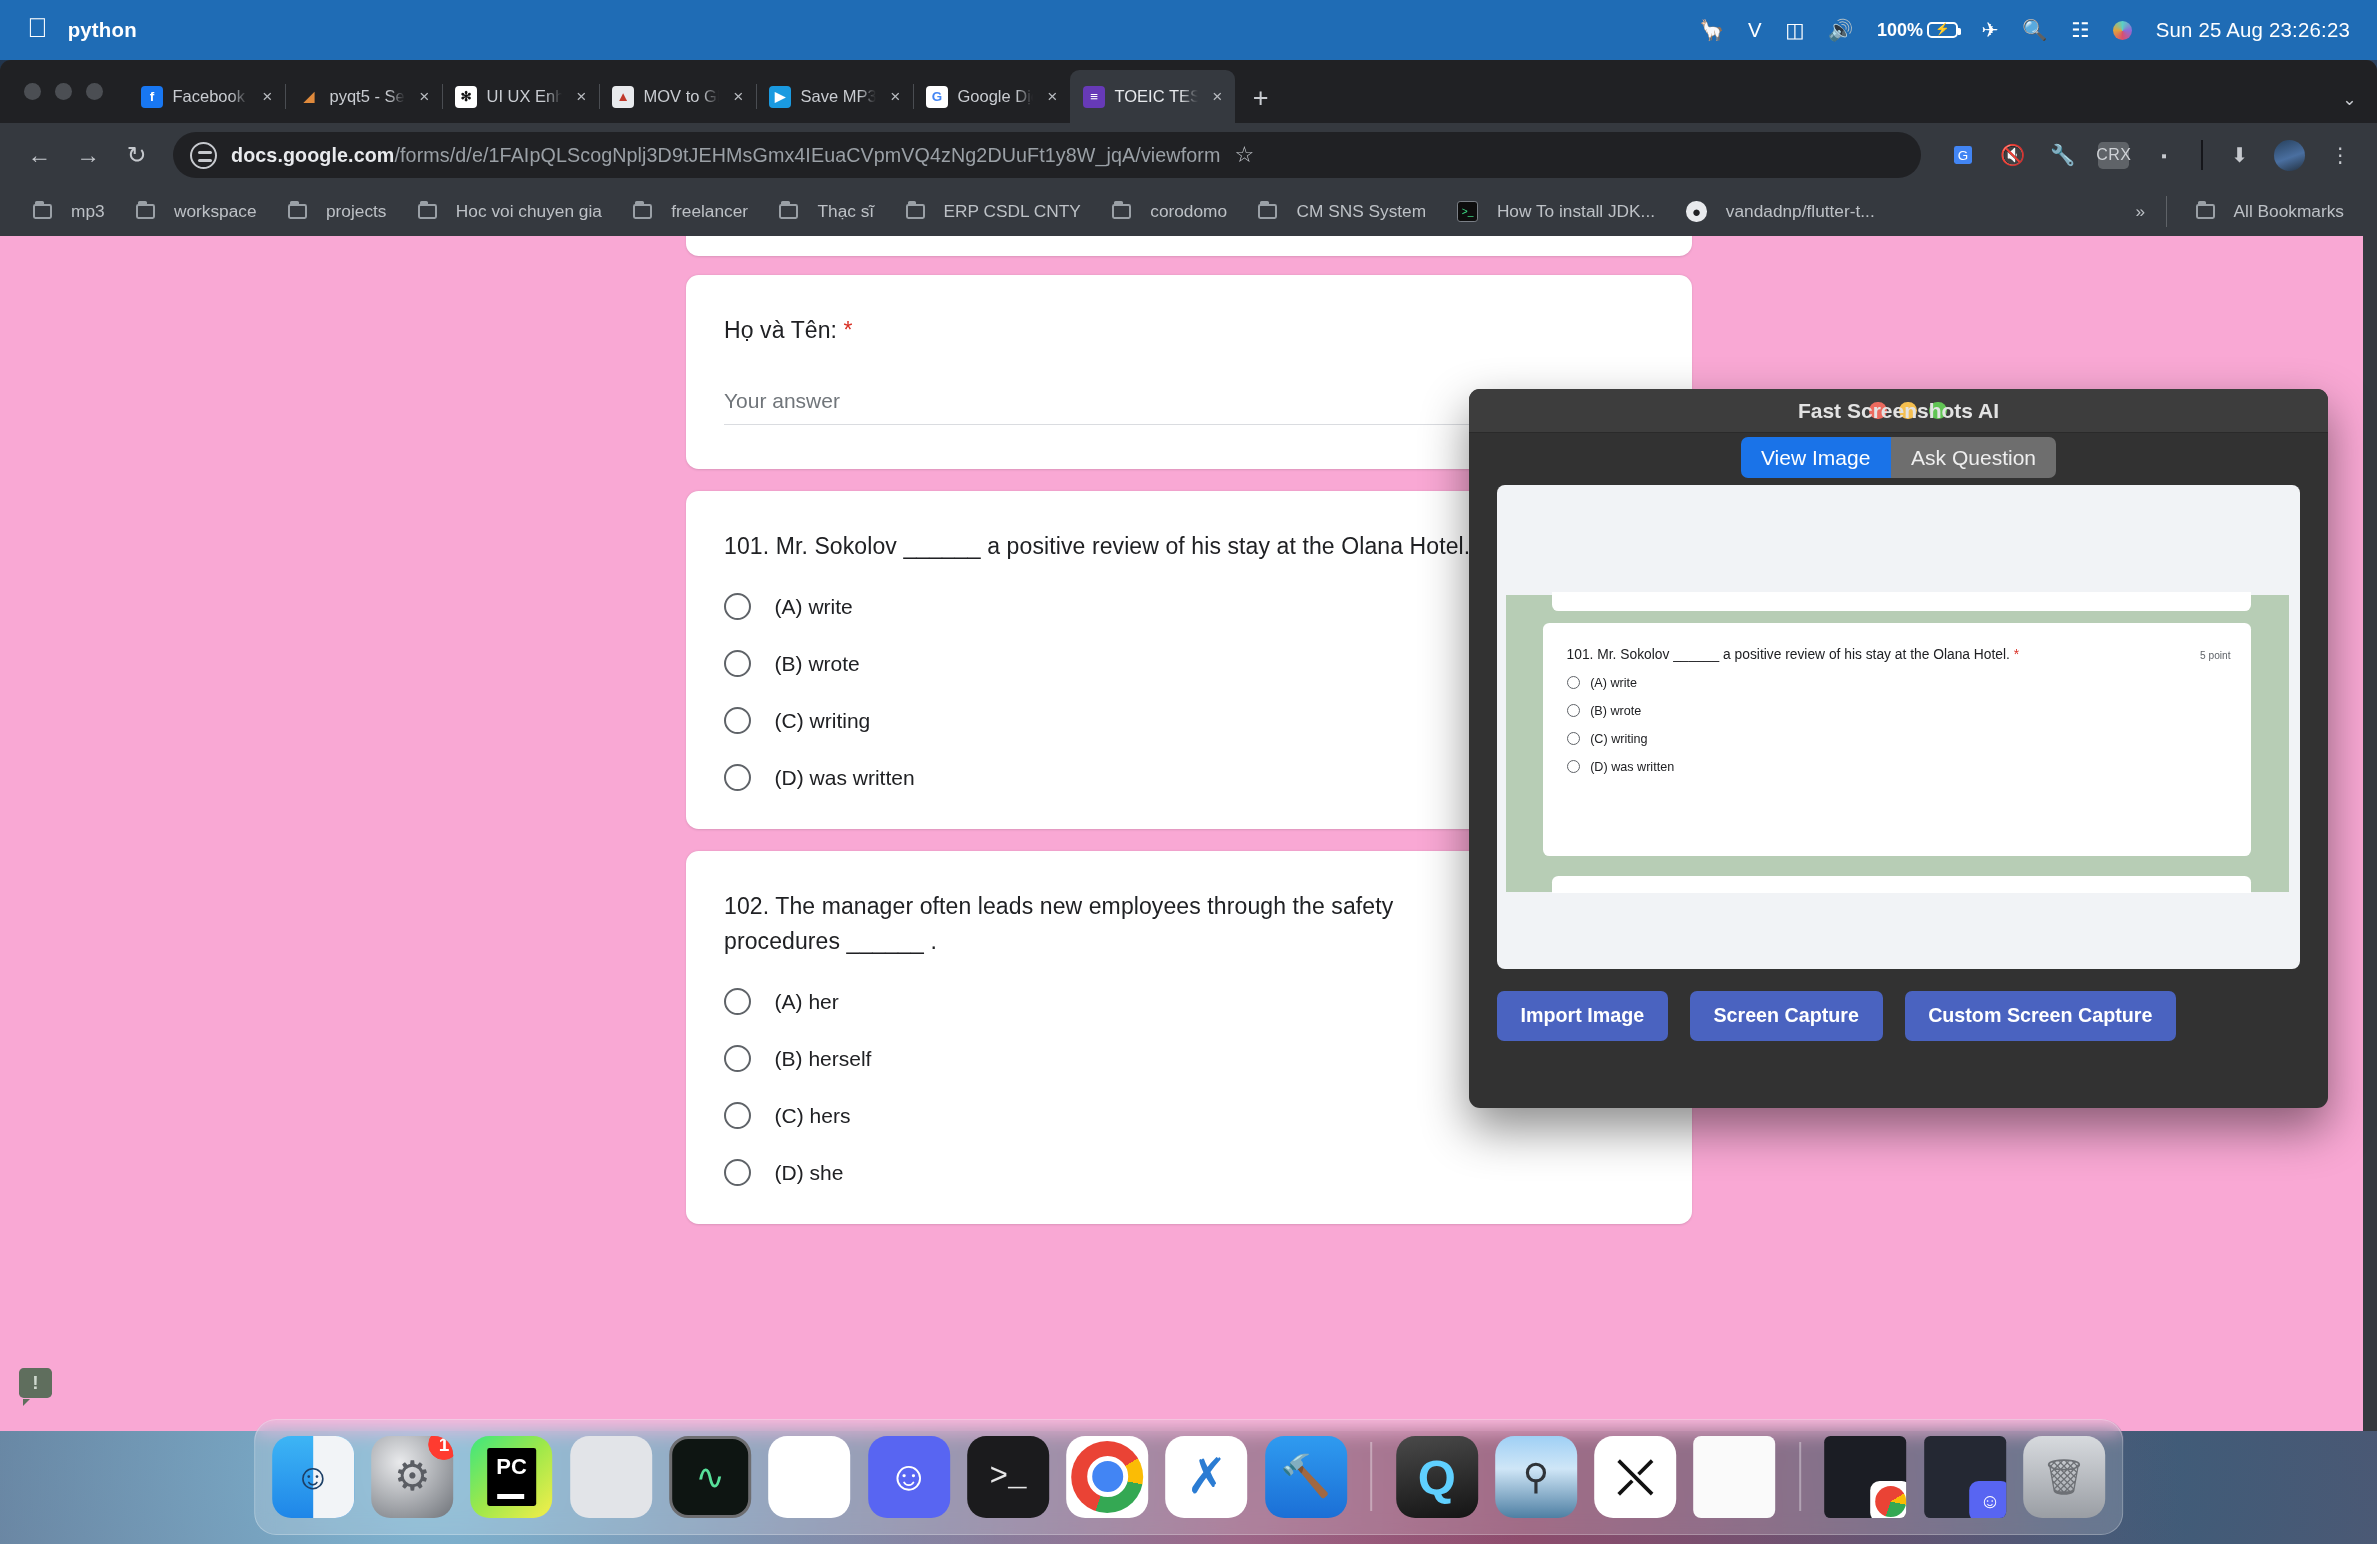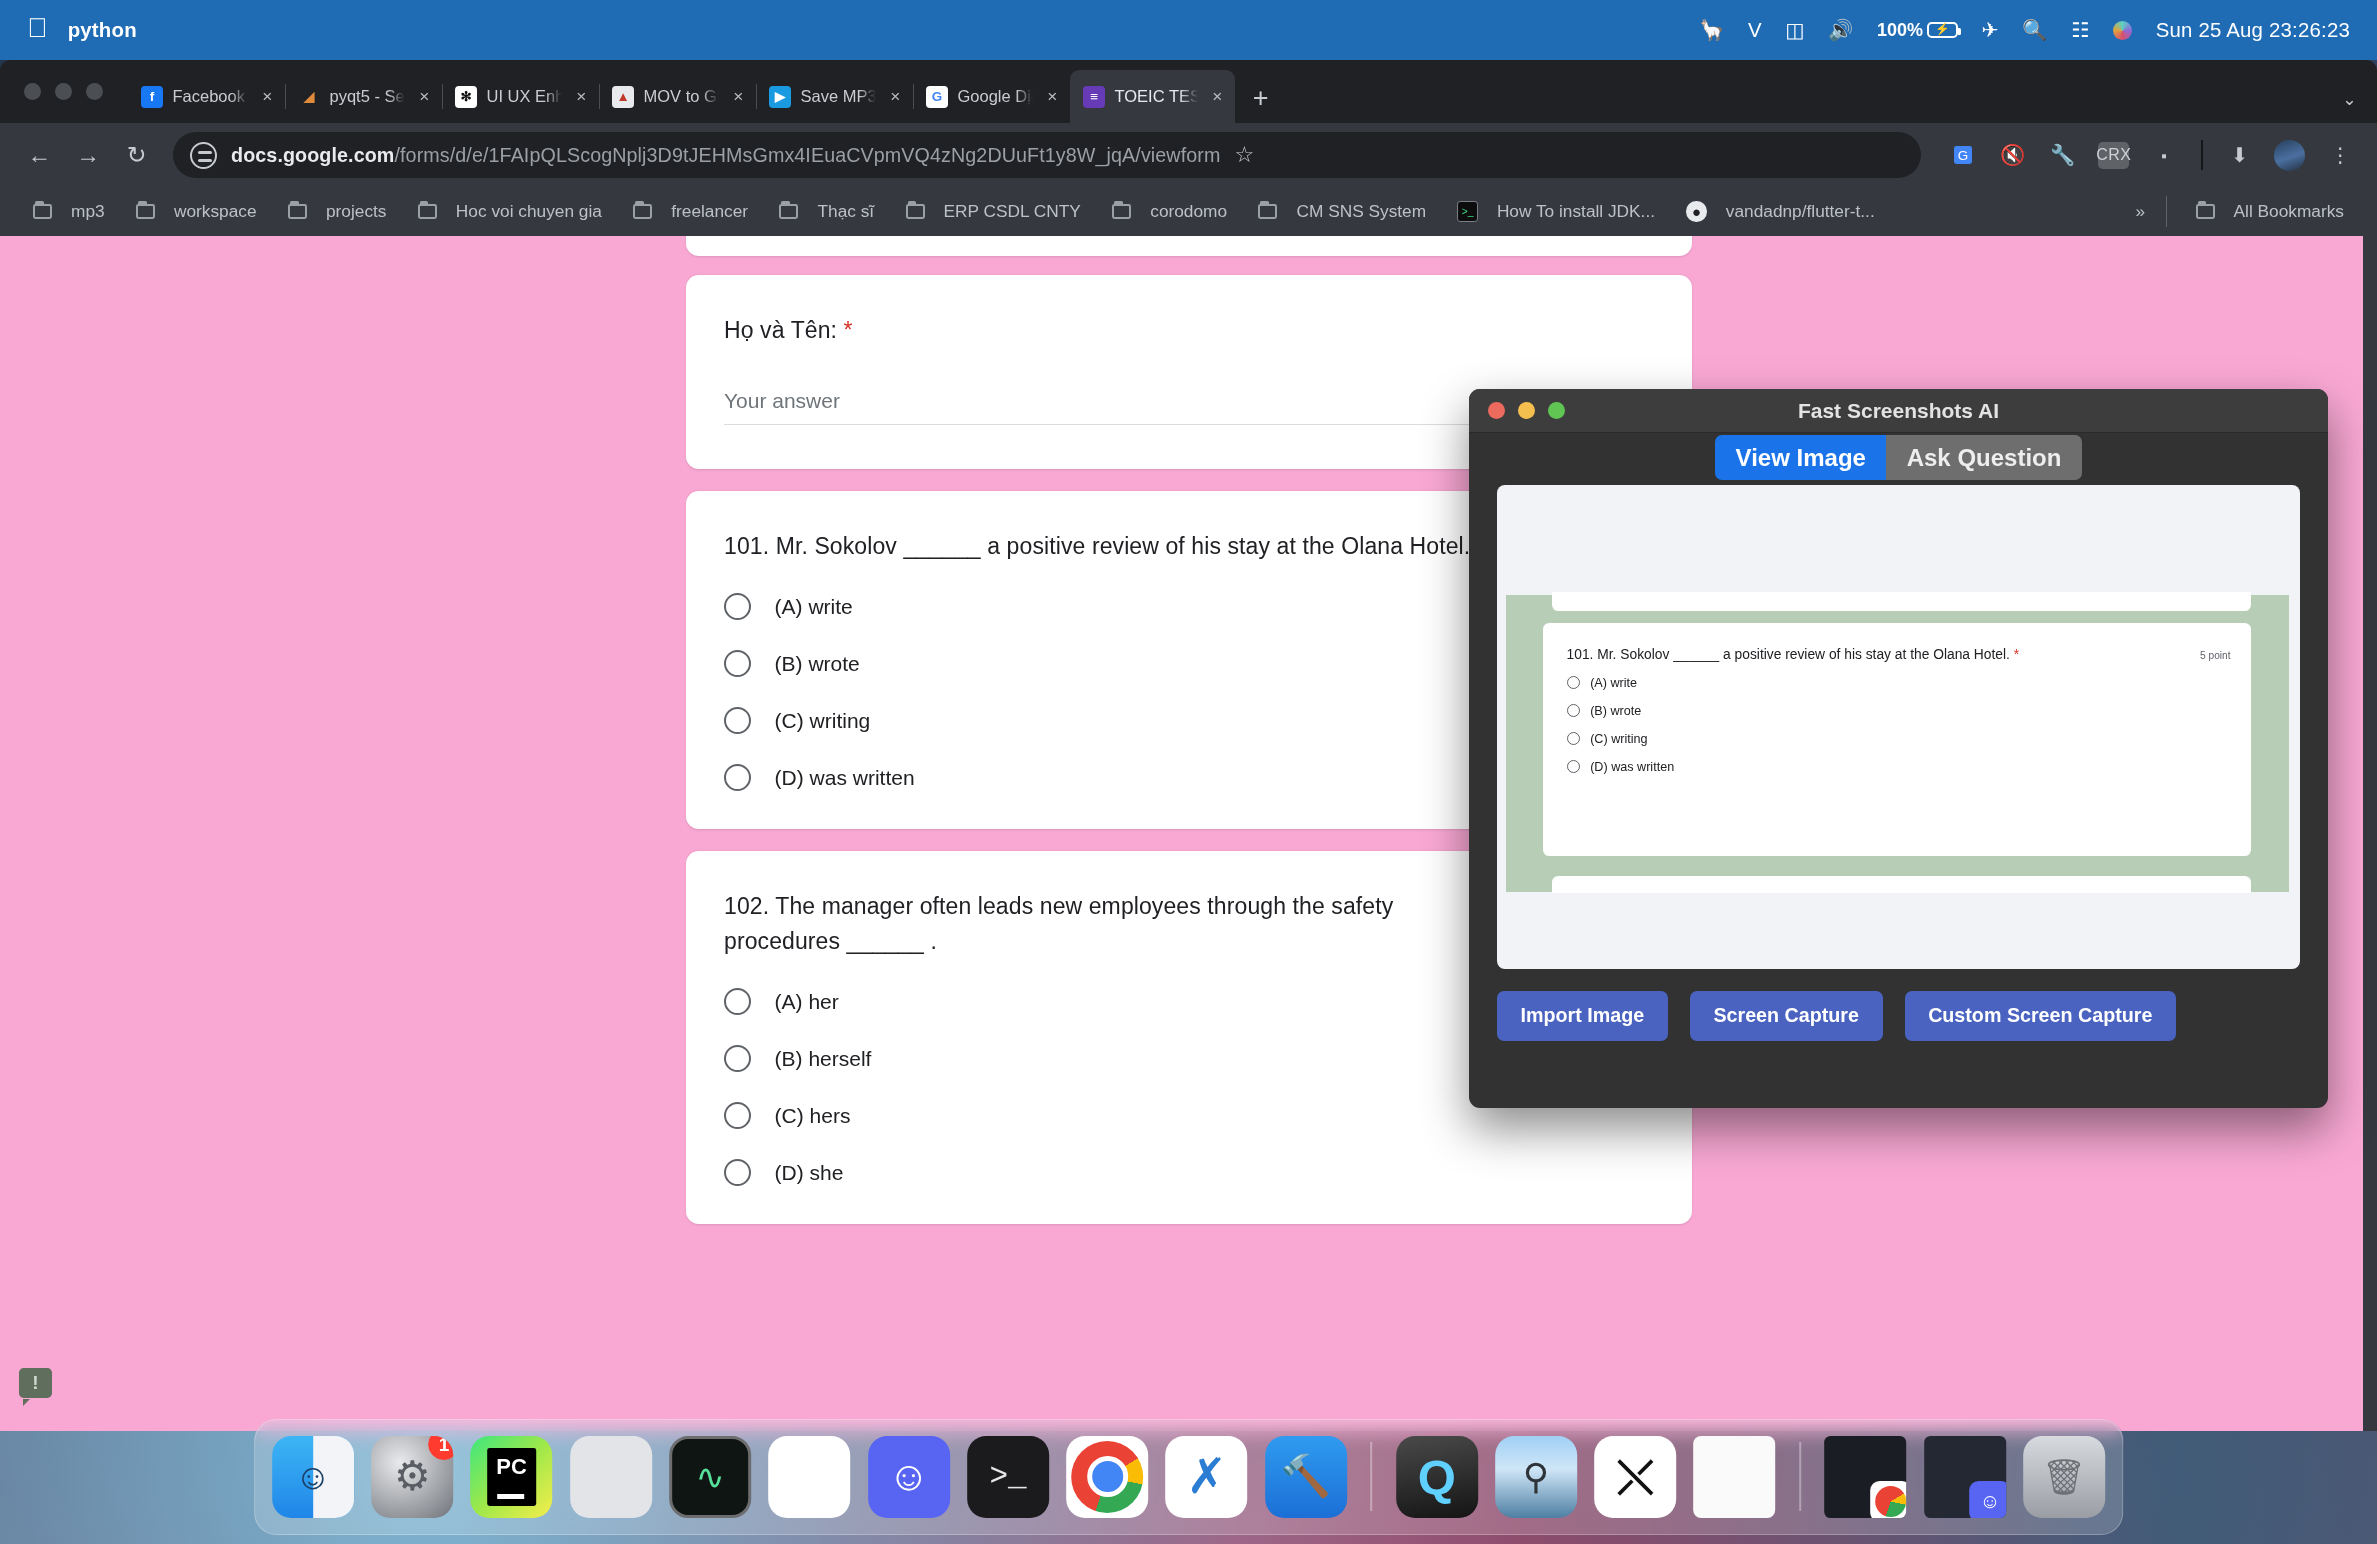--- a/index.html
+++ b/index.html
@@ -149,33 +149,34 @@
   
   #app {
     position: absolute; left: 1469px; top: 389px; width: 859px; height: 719px;
     background: #323232; border-radius: 11px; z-index: 30;
     box-shadow: 0 20.4px 47px rgba(0,0,0,.45);
     overflow: hidden;
   }
   #app .titlebar {
     height: 44px; background: #3d3d3d; display: flex; align-items: center; position: relative;
     border-bottom: 0.8px solid #2a2a2a;
+    justify-content: center;
   }
   #app .tl { display: flex; gap: 12.6px; padding-left: 19px; }
   #app .tl i { width: 17.3px; height: 17.3px; border-radius: 50%; display: block; }
   #app .tl .r { background: #ec6a5e; }
   #app .tl .y { background: #f5bf4f; }
   #app .tl .g { background: #61c554; }
   #app .apptitle {
     position: absolute; left: 0; right: 0; text-align: center; color: #e3e3e3;
     font-size: 21px; font-weight: bold; pointer-events: none;
   }
   #app .segbar { height: 49px; display: flex; align-items: center; justify-content: center; background: #323232; }
   .seg { display: flex; border-radius: 7px; overflow: hidden; }
-  .seg > div { font-size: 24px; padding: 8.6px 20.4px; font-weight: bold; }
+  .seg > div { font-size: 21px; padding: 8.6px 20.4px; }
   .seg .on { background: #1a73e8; color: #fff; }
   .seg .off { background: #6e6e6e; color: #eee; }
   #app .preview {
     margin: 3.1px 28px 0 28px; height: 484px; background: #f1f3f6; border-radius: 7.9px;
     overflow: hidden; position: relative;
   }
   .pv-green { position: absolute; left: 9.4px; right: 11px; top: 110px; height: 297px; background: #b7cdb5; }
   .pv-card-top { position: absolute; left: 55px; right: 49px; top: 107px; height: 19px; background: #fff; border-radius: 0 0 6.3px 6.3px; }
   .pv-card {
     position: absolute; left: 46px; right: 49px; top: 138px; height: 233px; background: #fff;

